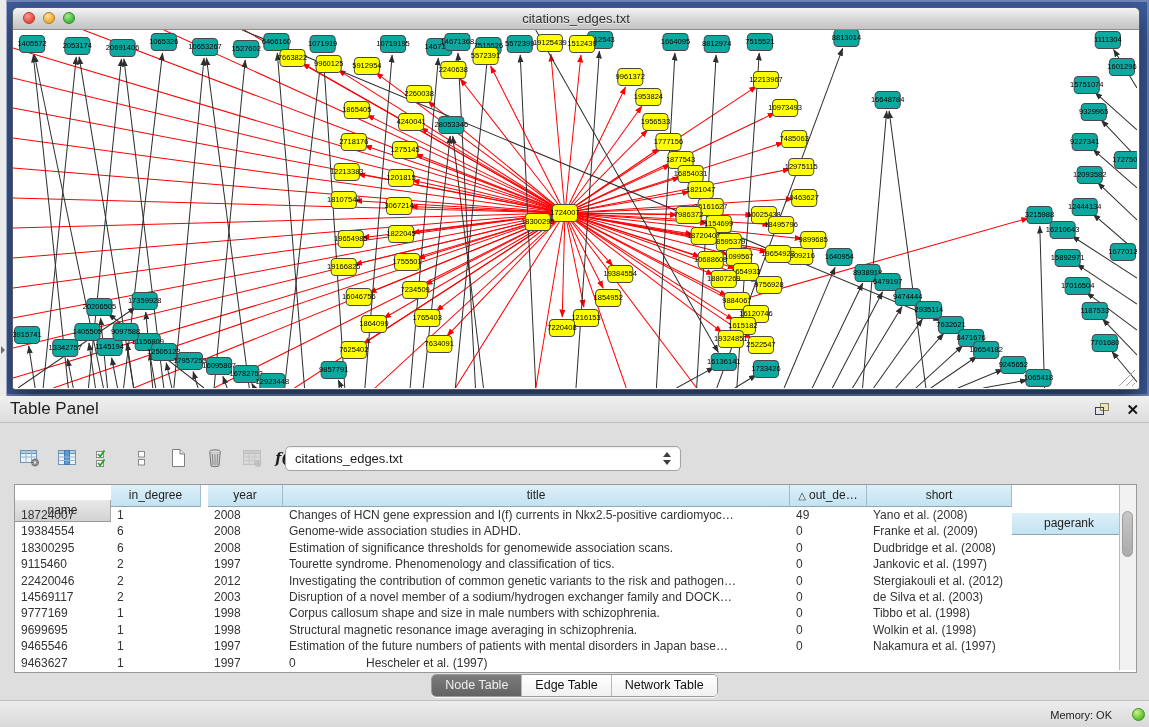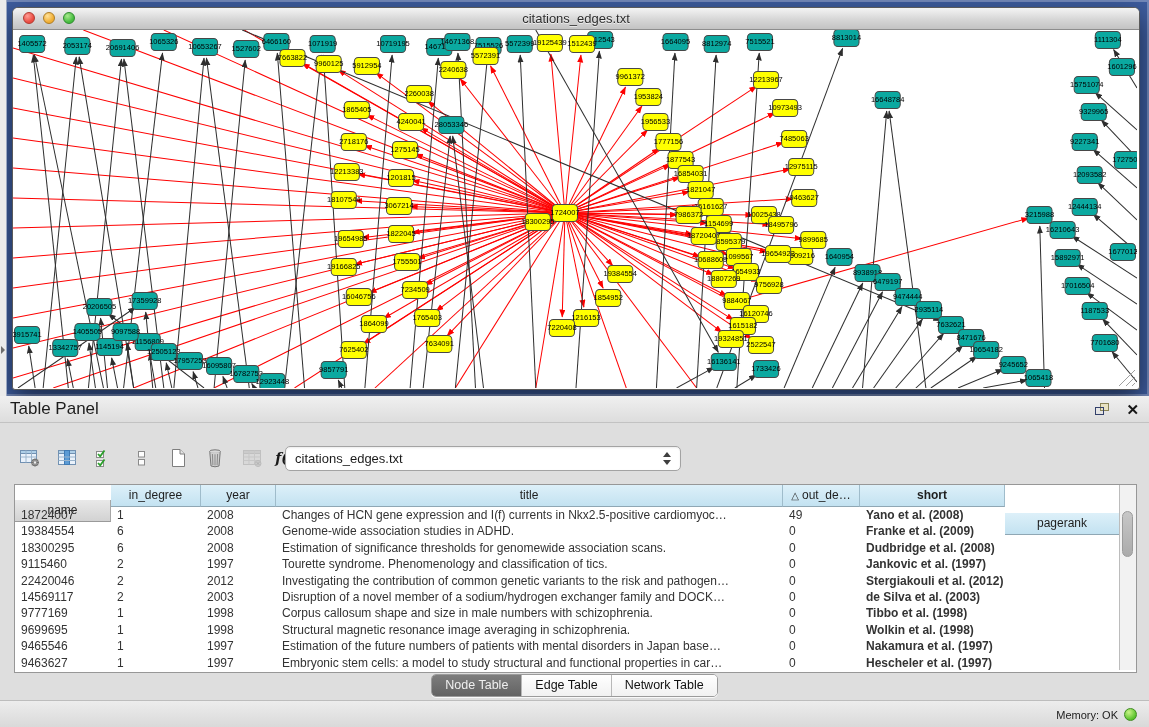--- a/index.html
+++ b/index.html
@@ -53,37 +53,37 @@
   .thead{display:flex;height:22px;}
   .th{box-sizing:border-box;height:22px;line-height:21px;font-size:12px;color:#1e1e1e;text-align:center;
       background:linear-gradient(#ddf0f9,#c3e2f1);border-right:1px solid #9fbccb;border-bottom:1px solid #8fa7b4;
       overflow:hidden;white-space:nowrap;}
   .th.name{background:linear-gradient(#e9e9e9,#d2d2d2);border-right:1px solid #a6a6a6;border-bottom:1px solid #9a9a9a;margin-top:15px;}
   .th .sort{font-size:10px;margin-right:3px;color:#333;}
   .tbody{position:relative;height:164px;overflow:hidden;}
   .tr{display:flex;height:16.4px;}
   .td{box-sizing:border-box;padding-left:6px;font-size:12px;line-height:16.4px;color:#333;
       overflow:hidden;white-space:nowrap;}
-  .c0{width:96px;}.c1{width:90px;}.c2{width:75px;}.c3{width:507px;}.c4{width:77px;}.c5{width:145px;font-weight:bold;}.c6{width:115px;margin-top:28px;}
+  .c0{width:96px;}.c1{width:90px;}.c2{width:75px;margin-left:7px;}.c3{width:507px;}.c4{width:77px;}.c5{width:145px;}.c6{width:115px;margin-top:28px;}
   .vscroll{position:absolute;right:0;top:0;width:16px;height:185px;background:#f2f2f2;border-left:1px solid #bcbcbc;}
   .vthumb{position:absolute;left:2px;top:26px;width:11px;height:46px;border-radius:6px;
           background:linear-gradient(#c7c7c7,#ababab);border:1px solid #9b9b9b;box-sizing:border-box;}
 
   .tabsrow{position:absolute;left:0;top:278px;width:100%;display:flex;justify-content:center;}
   .tabs{display:inline-flex;height:21px;border:1px solid #9b9b9b;border-radius:5px;overflow:hidden;
         background:#fdfdfd;box-shadow:0 1px 0 rgba(255,255,255,.8);}
   .tab{border:0;margin:0;padding:0 13px;font-size:12.5px;line-height:21px;background:linear-gradient(#ffffff,#f1f1f1);
        color:#111;font-family:"Liberation Sans",sans-serif;}
   .tab + .tab{border-left:1px solid #b8b8b8;}
   .tab.sel{background:linear-gradient(#7d7d7d,#636363);color:#efefef;}
 
   
   .statusbar{position:absolute;left:0;top:700px;width:1149px;height:27px;
              background:linear-gradient(#ededed,#d9d9d9);border-top:1px solid #bdbdbd;box-sizing:border-box;}
-  .mem{position:absolute;right:12px;top:0;height:27px;display:flex;align-items:center;gap:6px;}
+  .mem{position:absolute;right:4px;top:0;height:27px;display:flex;align-items:center;gap:20px;}
   .mem .lbl{font-size:11px;color:#222;}
   .mem .dot{width:13px;height:13px;border-radius:50%;border:1px solid #3f8d21;box-sizing:border-box;
             background:radial-gradient(circle at 35% 30%,#c9f487,#59c22c 70%);}
 </style>
 </head>
 <body>
 
 <div class="root">
 
   <div class="desktop">
@@ -951,21 +951,20 @@
             <div class="td c2">1997</div>
             <div class="td c3">Estimation of the future numbers of patients with mental disorders in Japan base…</div>
             <div class="td c4">0</div>
             <div class="td c5">Nakamura et al. (1997)</div>
             <div class="td c6">5.3E-5</div>
           </div>
           <div class="tr">
             <div class="td c0">9463627</div>
             <div class="td c1">1</div>
             <div class="td c2">1997</div>
-            <div class="td c3">Embryonic stem cells: a model to study structural and functional properties in car…</div>
             <div class="td c4">0</div>
             <div class="td c5">Hescheler et al. (1997)</div>
             <div class="td c6">5.3E-5</div>
           </div>
         </div>
       <div class="vscroll">
         <div class="vthumb"></div>
       </div>
     </div>
 

